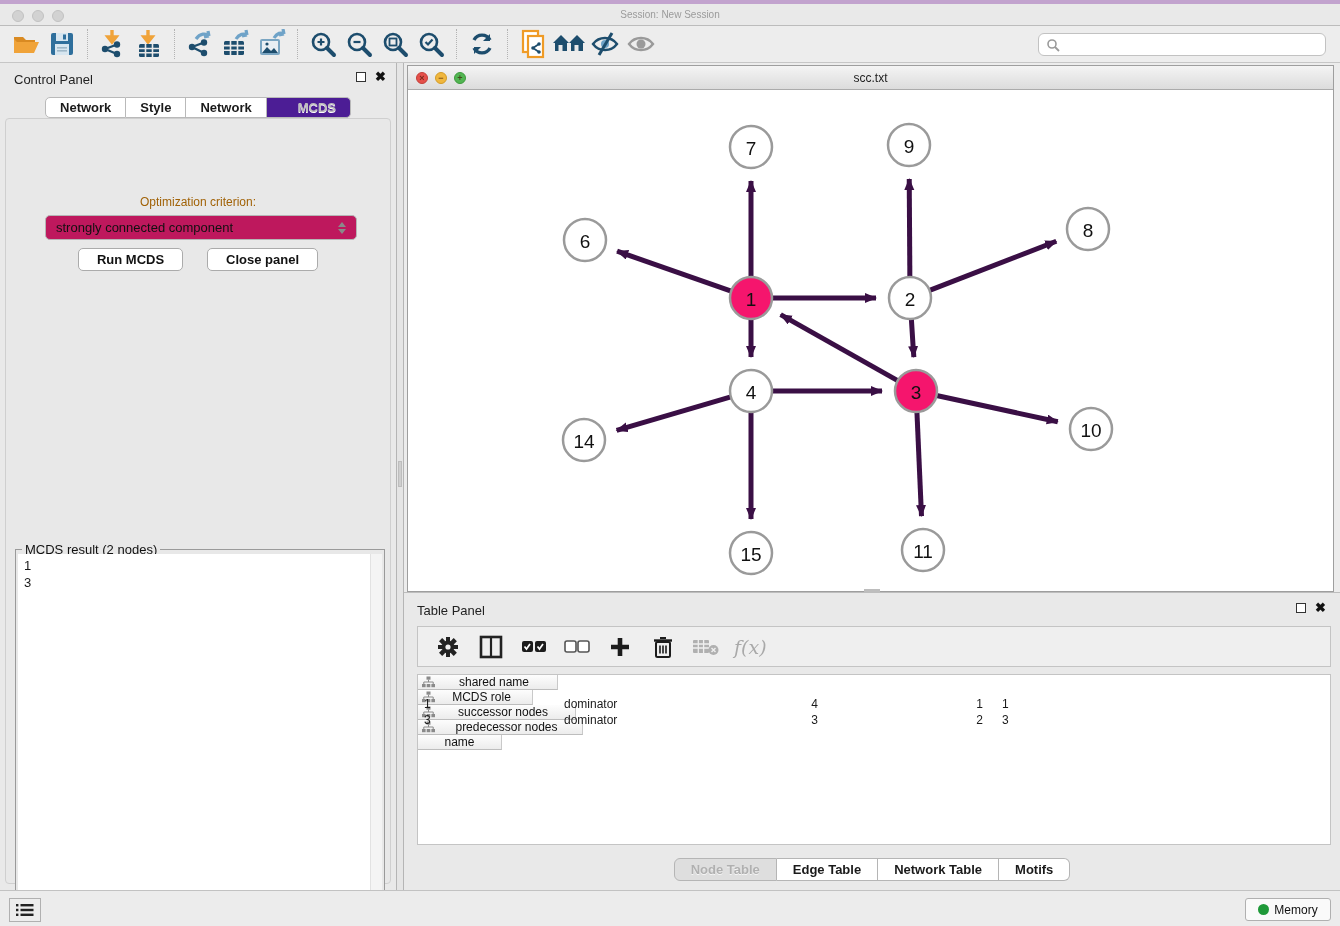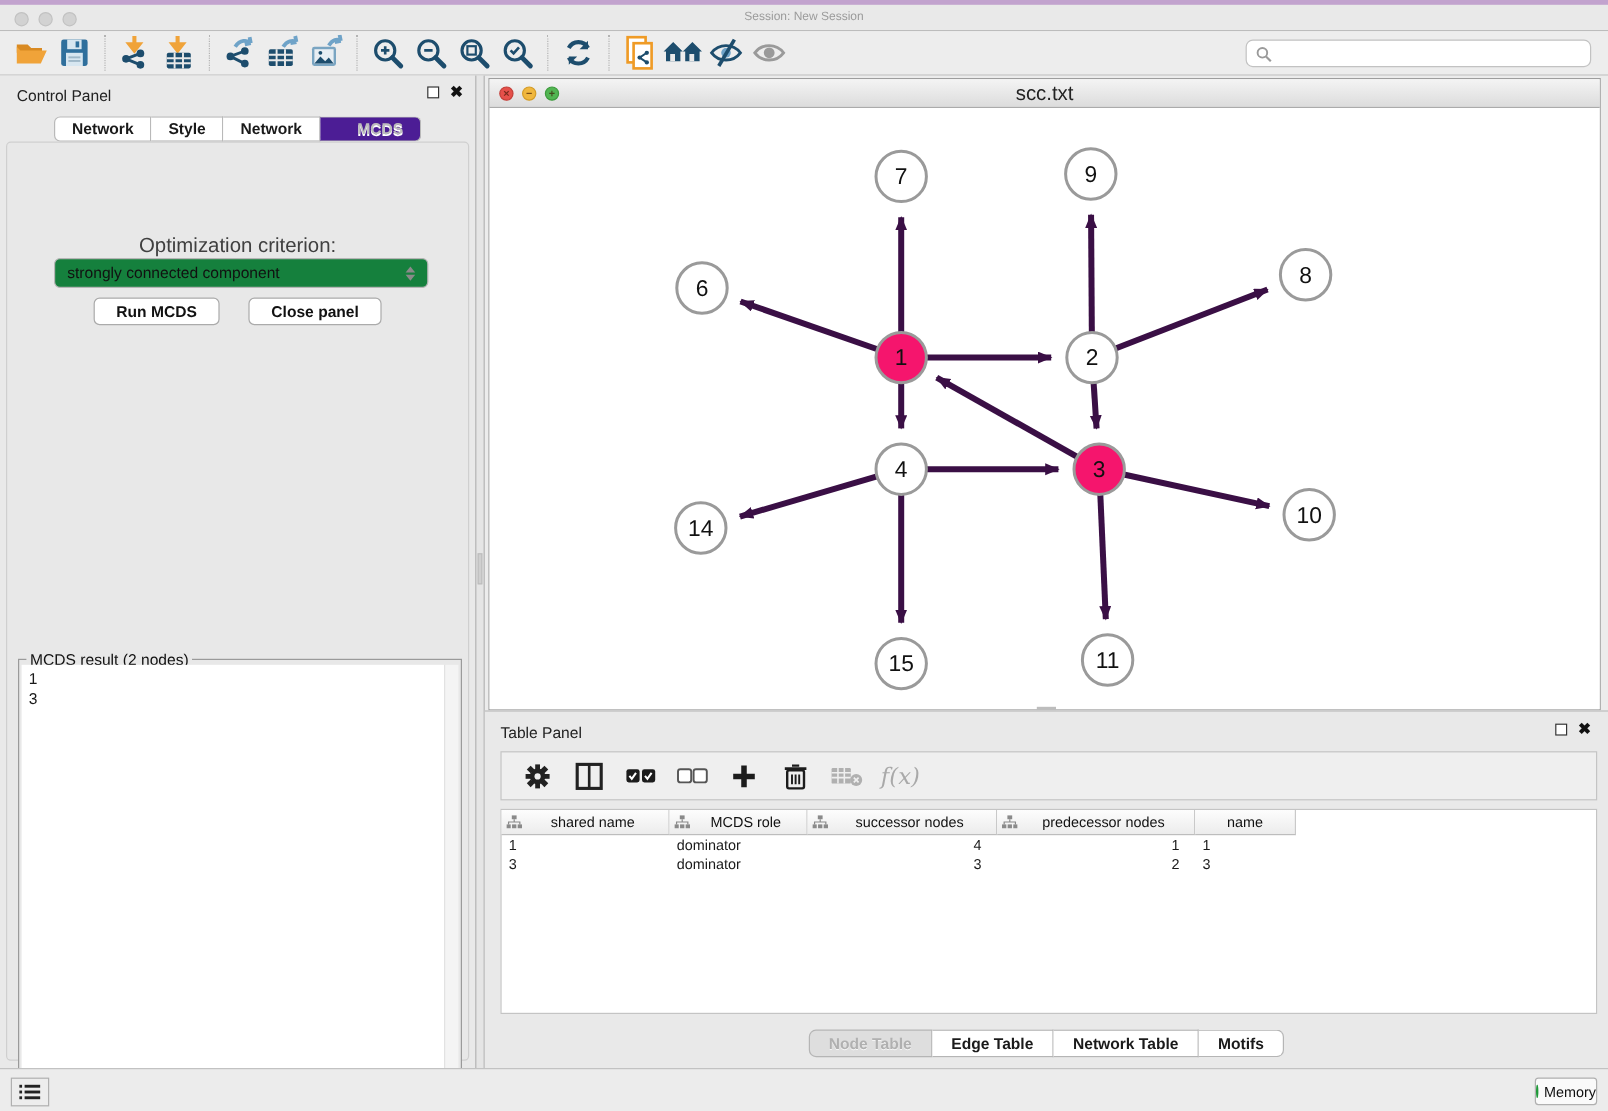--- a/index.html
+++ b/index.html
@@ -31,22 +31,22 @@
   .float-ico { width:10px; height:10px; border:1.5px solid #333; background:#fff; display:inline-block; }
   .close-ico { font-size:13px; font-weight:bold; color:#111; line-height:10px; }
   .cp-tabs { position:absolute; left:0; top:34px; width:100%; display:flex; justify-content:center; }
   .cp-tab { height:21px; line-height:20px; padding:0 14px; font-size:13px; font-weight:bold;
     background:#fff; border:1px solid #b9b9b9; border-left:none; color:#1a1a1a; }
   .cp-tab:first-child { border-left:1px solid #b9b9b9; border-radius:5px 0 0 5px; }
   .cp-tab.active { background:#4c1d95; color:#bcbcbc; border-radius:0 5px 5px 0;
     text-shadow:0 1px 0 #fff;padding-left:31px; }
   .cp-body { position:absolute; left:5px; top:55px; width:386px; height:766px;
     background:#e8e8e8; border:1px solid #cfcfcf; border-radius:4px; }
-  .opt-label { position:absolute; left:0; width:100%; top:76px; text-align:center; font-size:17px; color:#404040; }
-  .dropdown { position:absolute; left:39px; top:96px; width:312px; height:25px; background:#15803d;
+  .opt-label { position:absolute; left:0; width:100%; top:76px; text-align:center; font-size:12px; color:#a16207; }
+  .dropdown { position:absolute; left:39px; top:96px; width:312px; height:25px; background:#be185d;
     border:1px solid #b5b5b5; border-radius:5px; display:flex; align-items:center; padding:0 10px; }
   .dropdown .val { flex:1; font-size:13px; color:#111; }
   .stepper { display:flex; flex-direction:column; gap:2px; align-items:center; }
   .stepper b { width:0; height:0; border-left:4px solid transparent; border-right:4px solid transparent; }
   .stepper b.up { border-bottom:5px solid #8a8a8a; }
   .stepper b.down { border-top:5px solid #8a8a8a; }
   .btn-row { position:absolute; left:0; top:129px; width:100%; display:flex; justify-content:center; gap:24px; }
   .cp-btn { height:23px; padding:0 18px; background:#fff; border:1px solid #ababab; border-radius:5px;
     font-size:13px; font-weight:bold; color:#111; font-family:"Liberation Sans",sans-serif; }
   .result-box { position:absolute; left:9px; top:430px; width:370px; height:378px;
@@ -57,58 +57,58 @@
   .result-scroll { position:absolute; right:2px; top:4px; width:12px; bottom:2px; background:#f4f4f4; border-left:1px solid #e2e2e2; }
   
   .v-divider { position:absolute; left:396px; top:63px; width:8px; height:827px; background:#e5e5e5;
     border-left:1px solid #b5b5b5; border-right:1px solid #b5b5b5; }
   .v-grip { position:absolute; left:1px; top:398px; width:4px; height:26px; background:#cfcfcf; border:1px solid #bdbdbd; }
   
   .net-window { position:absolute; left:407px; top:65px; width:927px; height:527px;
     border:1px solid #9e9e9e; background:#fff; }
   .net-titlebar { position:absolute; left:0; top:0; width:100%; height:24px;
     background:linear-gradient(#f4f4f4,#dcdcdc); border-bottom:1px solid #ababab; }
-  .net-title { text-align:center; line-height:24px; font-size:17px; color:#222; }
+  .net-title { text-align:center; line-height:24px; font-size:12px; color:#222; }
   .traffic { position:absolute; left:8px; top:6px; display:flex; gap:7px; }
   .traffic i { width:12px; height:12px; border-radius:50%; display:flex; align-items:center; justify-content:center;
     font-size:9px; font-style:normal; color:rgba(60,20,0,.65); font-weight:bold; }
   .t-close { background:#e5504a; border:1px solid #c43f39; }
   .t-min   { background:#f0b73e; border:1px solid #d49c27; }
   .t-zoom  { background:#52b552; border:1px solid #3d9b3d; }
   .net-canvas { position:absolute; left:0; top:24px; width:925px; height:501px; background:#fff; }
   .net-grip { position:absolute; left:456px; bottom:-1px; width:16px; height:3px; background:#bdbdbd; }
   
   .table-panel { position:absolute; left:404px; top:592px; width:936px; height:298px; background:#e9e9e9;
     border-top:1px solid #bdbdbd; }
   .tp-title { position:absolute; left:13px; top:10px; font-size:13px; color:#222; }
   .tp-winbtns { position:absolute; right:14px; top:10px; display:flex; gap:9px; align-items:center; }
   .tp-toolbar { position:absolute; left:13px; top:33px; width:914px; height:41px;
     background:#efefef; border:1px solid #c4c4c4; display:flex; align-items:center; gap:13px; padding-left:15px; }
   .tp-toolbar .tbi { width:30px; }
   .fx { font-family:"DejaVu Serif", serif; font-style:italic; font-size:19px; color:#a9a9a9; }
   .tp-table { position:absolute; left:13px; top:81px; width:914px; height:171px; background:#fff; border:1px solid #c4c4c4; }
-  .t-header { display:flex; height:21px; font-size:12px; }
+  .t-header { display:flex; height:21px; font-size:12px;flex-direction:column; }
   .th-cell { background:linear-gradient(#fdfdfd,#ececec); border-right:1px solid #c9c9c9; border-bottom:1px solid #bdbdbd;
     display:flex; align-items:center; padding:0 4px; }
   .th-cell .lbl { flex:1; text-align:center; color:#111; }
   .th-fill { flex:1; border-bottom:1px solid #fff; }
   .t-row { display:flex; height:16px; font-size:12px; align-items:center; }
   .t-cell { padding:0 6px; overflow:hidden; white-space:nowrap; }
   .t-cell.num { text-align:right; padding-right:13px; }
   .tp-tabs { position:absolute; left:0; bottom:9px; width:100%; display:flex; justify-content:center; }
   .tp-tab { height:23px; line-height:22px; padding:0 16px; font-size:13px; font-weight:bold; background:#fff;
     border:1px solid #b5b5b5; border-left:none; color:#1a1a1a; }
   .tp-tab:first-child { border-left:1px solid #b5b5b5; border-radius:6px 0 0 6px; }
   .tp-tab:last-child { border-radius:0 6px 6px 0; }
   .tp-tab.active { background:#dedede; color:#b0b0b0; text-shadow:0 1px 0 #f5f5f5; }
   
   .status-bar { position:absolute; left:0; top:890px; width:1340px; height:36px; background:#ececec; border-top:1px solid #c2c2c2; }
   .list-btn { position:absolute; left:9px; top:7px; width:32px; height:24px; background:#ededed;
     border:1px solid #b0b0b0; display:flex; align-items:center; justify-content:center; }
-  .memory-btn { position:absolute; right:9px; top:7px; width:52px; height:23px; background:#fafafa;
+  .memory-btn { position:absolute; right:9px; top:7px; width:86px; height:23px; background:#fafafa;
     border:1px solid #b0b0b0; border-radius:3px; display:flex; align-items:center; justify-content:center; gap:5px;
     font-size:12px; color:#111; }
   .mem-dot { width:11px; height:11px; border-radius:50%; background:#1f9939; }
 </style>
 </head>
 <body>
 
 <div class="titlebar">
   <span class="traffic-gray">
       <i></i>

